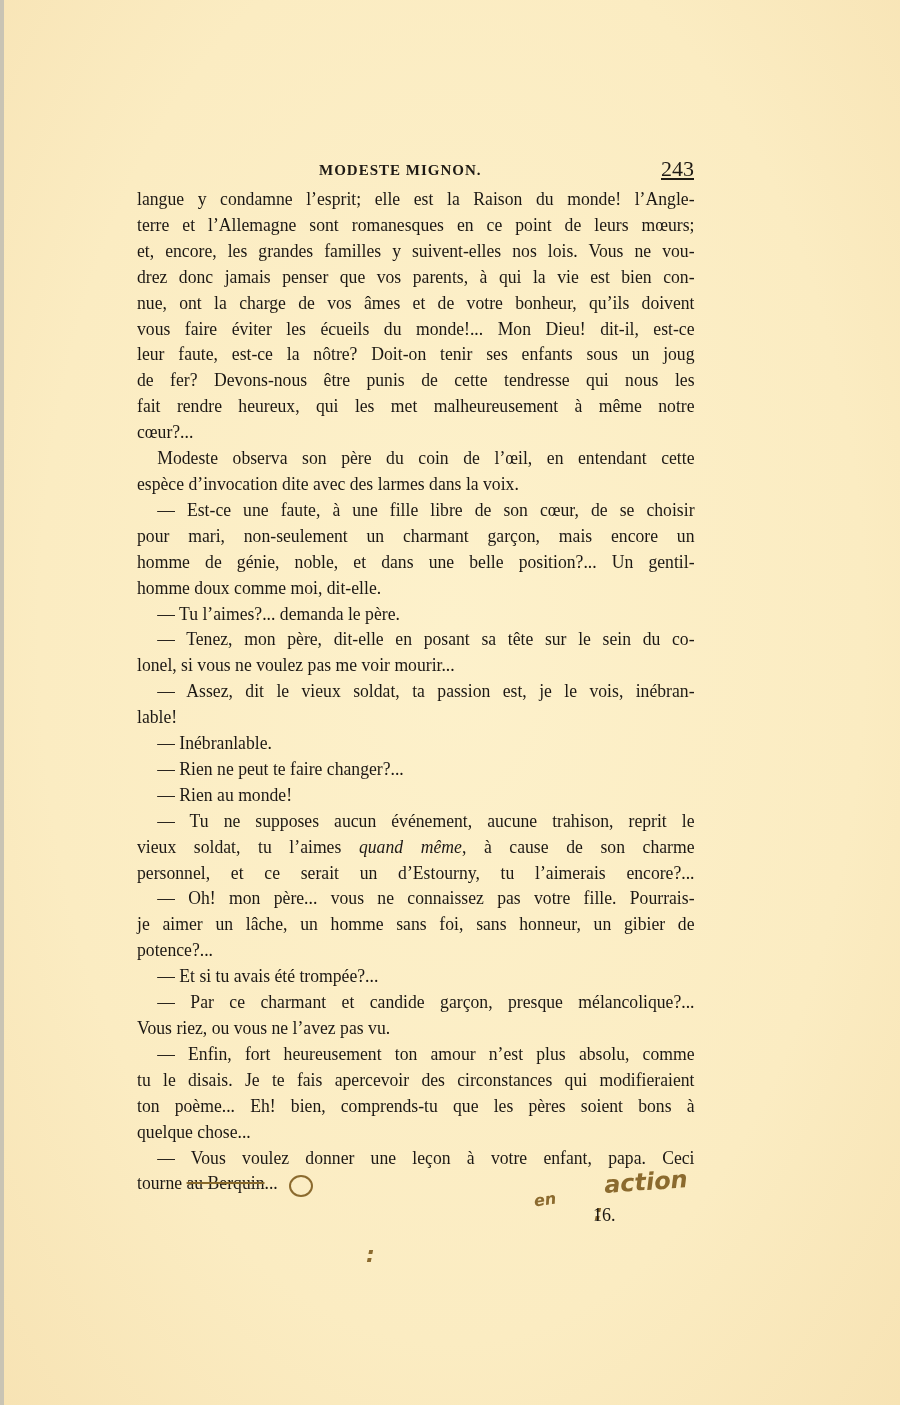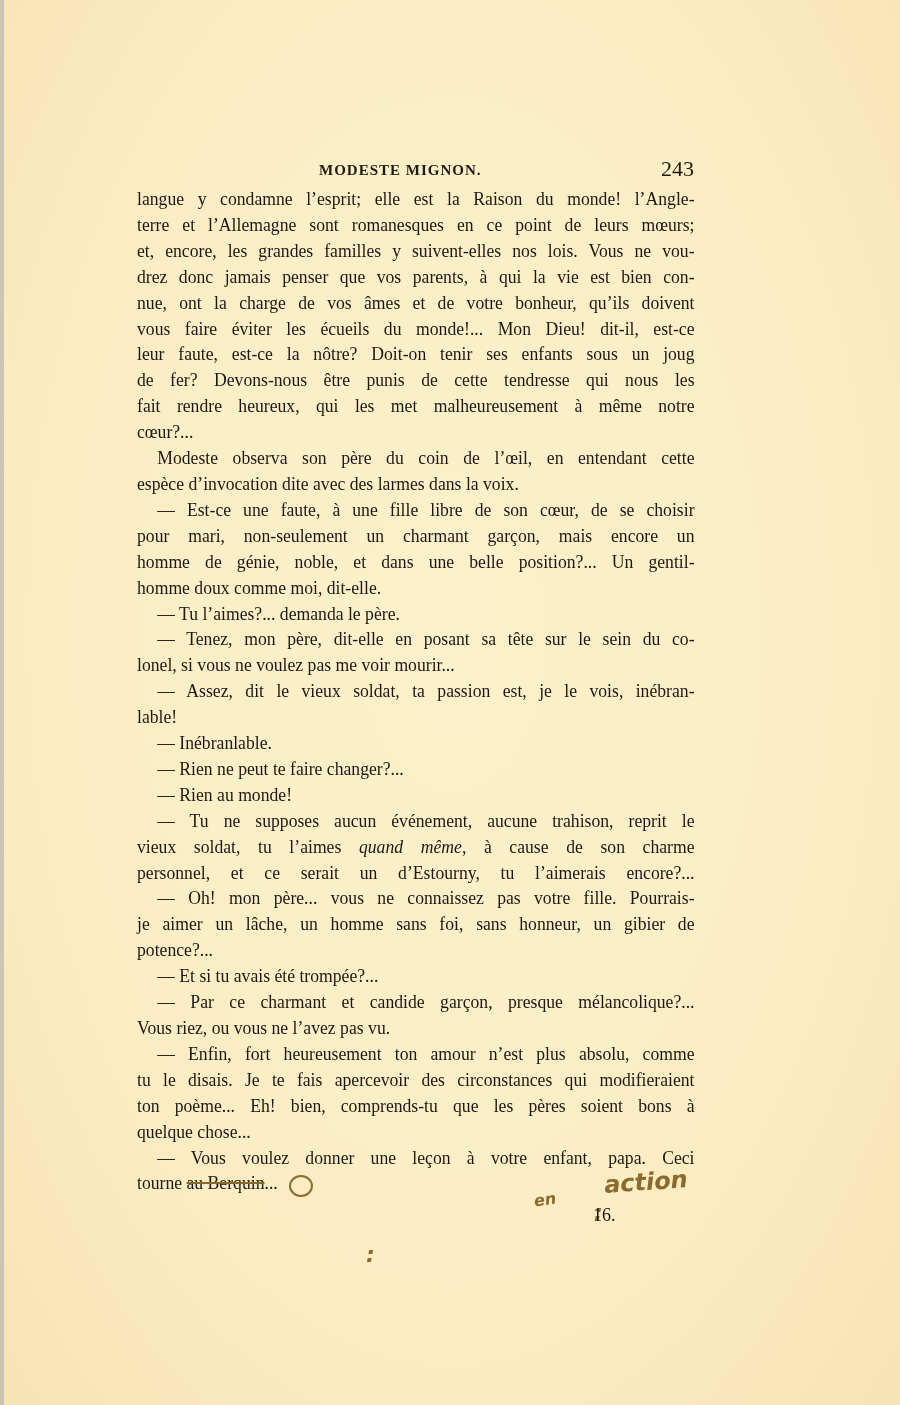--- a/index.html
+++ b/index.html
@@ -21,21 +21,21 @@
     .header {
       position: absolute; top: 160px; left: 130px; width: 560px; height: 24px;
     }
     .running-title {
       position: absolute; left: 185px; top: 2px;
       font-weight: bold; font-size: 15px; letter-spacing: 1px;
       color: #1e1a14;
     }
     .page-number {
       position: absolute; right: 0; top: -4px;
-      font-size: 22px; color: #1e1a14;
+      font-size: 22px; color: #1e1a14; text-decoration: underline;
     }
     .text-block {
       position: absolute; left: 133px; top: 186px; width: 558px;
       font-size: 19.2px; line-height: 25.9px;
       color: #1c1814;
       transform: scaleX(0.92); transform-origin: left top;
       width: 606px;
     }
     .line {
       display: block; white-space: nowrap;

